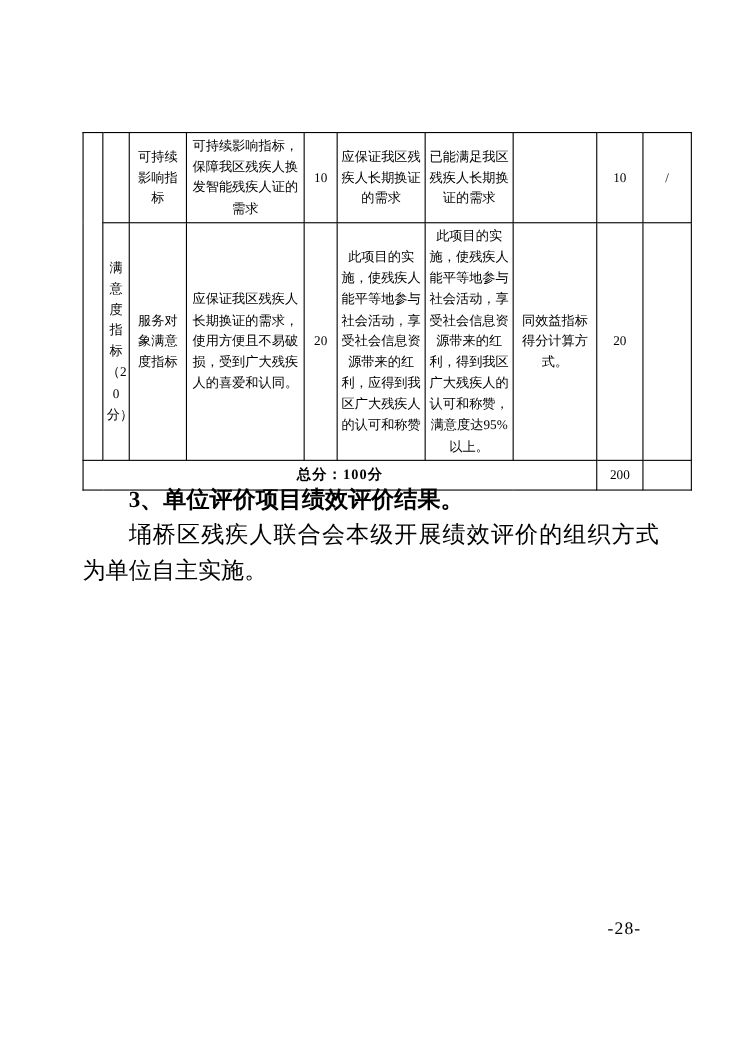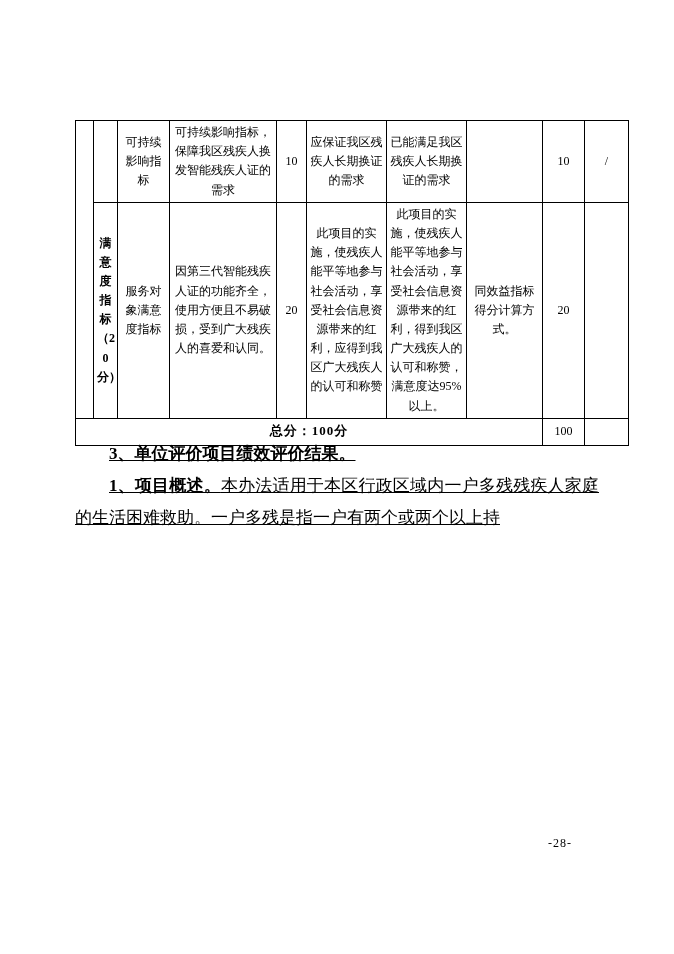--- a/index.html
+++ b/index.html
@@ -28,41 +28,40 @@
     line-height:1.6;
     text-align:center;
     vertical-align:middle;
     padding:2px 3px;
     word-break:break-all;
     overflow:hidden;
   }
   tr.row-sustain td { height:78px; }
   tr.row-satisfy td { height:185px; }
   tr.row-total td { height:27px; }
-  .c-vert { line-height:1.45; padding:1px;font-weight:bold; }
+  .c-vert { line-height:1.45; padding:1px; }
   .total-label { font-weight:bold; font-size:13px; letter-spacing:1px;text-align:center; }
   .cell-score { font-size:12px; }
   .content {
     position:absolute;
     left:75px;
     top:438px;
     width:524px;
-    font-size:17px;
+    font-size:21px;
     line-height:32px;
     text-align:justify;
-    text-decoration:underline;
   }
   .content p { text-indent:2em; }
   .h-bold { font-weight:bold; }
   .lead-bold { font-weight:bold; }
   .page-number {
     position:absolute;
-    right:102px;
+    right:91px;
     top:836px;
-    font-size:12px;
+    font-size:16px;
     letter-spacing:1px;
   }
 </style>
 </head>
 <body>
 
 <div class="page">
 
   <table class="eval-table">
     <colgroup>
@@ -86,36 +85,36 @@
         <td class="cell-score"><span>10</span></td>
         <td><span>应保证我区残疾人长期换证的需求</span></td>
         <td><span>已能满足我区残疾人长期换证的需求</span></td>
         <td><span></span></td>
         <td class="cell-score"><span>10</span></td>
         <td><span>/</span></td>
       </tr>
       <tr class="row-satisfy">
         <td class="c-vert"><span>满意度指标（20分）</span></td>
         <td><span>服务对象满意度指标</span></td>
-        <td><span>因第三代智能残疾人证的功能齐全，使用方便且不易破损，受到广大残疾人的喜爱和认同。</span></td>
+        <td><span>应保证我区残疾人长期换证的需求，使用方便且不易破损，受到广大残疾人的喜爱和认同。</span></td>
         <td class="cell-score"><span>20</span></td>
         <td><span>此项目的实施，使残疾人能平等地参与社会活动，享受社会信息资源带来的红利，应得到我区广大残疾人的认可和称赞</span></td>
         <td><span>此项目的实施，使残疾人能平等地参与社会活动，享受社会信息资源带来的红利，得到我区广大残疾人的认可和称赞，满意度达95%以上。</span></td>
         <td><span>同效益指标得分计算方式。</span></td>
         <td class="cell-score"><span>20</span></td>
         <td><span></span></td>
       </tr>
       <tr class="row-total">
         <td colspan="8"><span class="total-label">总分：100分</span></td>
-        <td class="cell-score"><span>100</span></td>
+        <td class="cell-score"><span>200</span></td>
         <td><span></span></td>
       </tr>
     </tbody>
   </table>
 
   <div class="content">
     <p class="h-bold">3、单位评价项目绩效评价结果。</p>
-    <p><span class="lead-bold">1、项目概述。</span><span>本办法适用于本区行政区域内一户多残残疾人家庭的生活困难救助。一户多残是指一户有两个或两个以上持</span></p>
+    <p>埇桥区残疾人联合会本级开展绩效评价的组织方式为单位自主实施。</p>
   </div>
 
   <div class="page-number">-28-</div>
 
 </div>
 
 </body></html>

